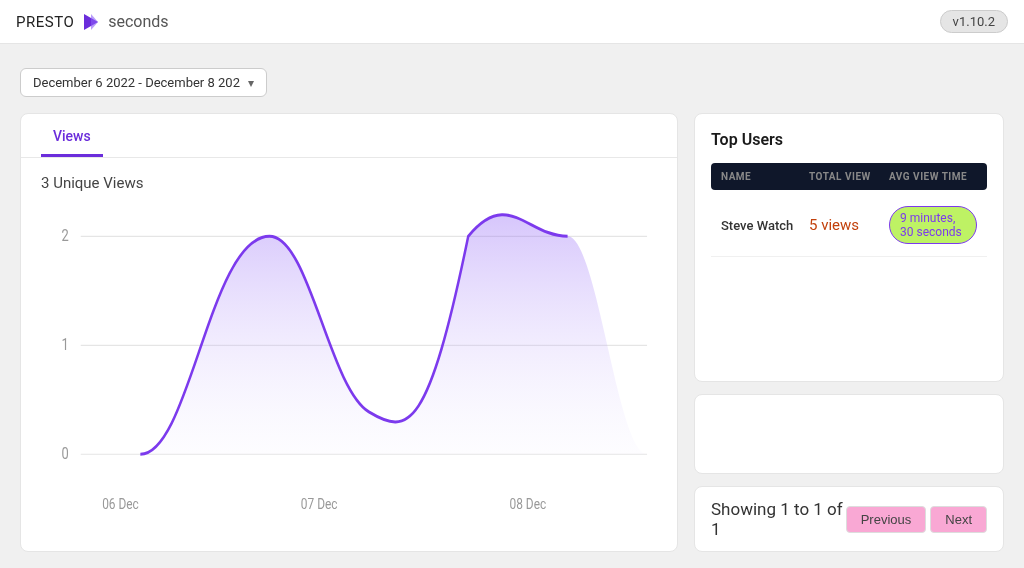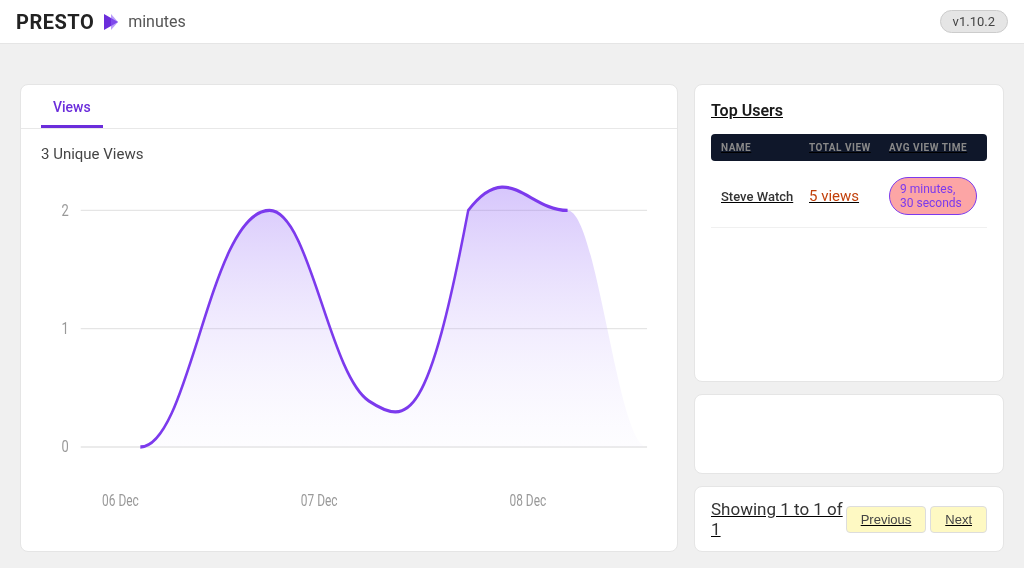--- a/index.html
+++ b/index.html
@@ -19,22 +19,22 @@
       align-items: center;
       padding: 0 16px;
       border-bottom: 1px solid #e5e5e5;
     }
     .logo-container {
       display: flex;
       align-items: center;
       gap: 6px;
     }
     .logo-text-presto {
-      font-weight: 700;
-      font-size: 20px;
+      font-weight: 400;
+      font-size: 15px;
       color: #222;
       letter-spacing: 0.5px;
     }
     .logo-icon {
       width: 22px;
       height: 22px;
     }
     .logo-text-player {
       font-size: 16px;
       color: #555;
@@ -151,21 +151,20 @@
       width: 100%;
       height: 100%;
     }
 
     
     .right-panel {
       width: 310px;
       display: flex;
       flex-direction: column;
       gap: 0;
-      text-decoration: underline;
     }
 
     .top-users-card {
       background: #fff;
       border-radius: 8px;
       border: 1px solid #e5e5e5;
       padding: 16px;
       flex: 1;
       margin-bottom: 12px;
     }
@@ -200,21 +199,21 @@
     .user-name {
       font-size: 13px;
       color: #333;
       font-weight: 500;
     }
     .total-view {
       font-size: 15px;
       color: #c2410c;
     }
     .avg-view-badge {
-      background: #fca5a5;
+      background: #bef264;
       border: 1.5px solid #7c3aed;
       border-radius: 20px;
       padding: 4px 10px;
       font-size: 12px;
       color: #7c3aed;
       display: inline-block;
     }
 
     .empty-card {
       background: #fff;
@@ -235,48 +234,52 @@
     }
     .showing-text {
       font-size: 17px;
       color: #333;
     }
     .pagination-buttons {
       display: flex;
       gap: 4px;
     }
     .page-btn {
-      background: #fef9c3;
+      background: #f9a8d4;
       border: 1px solid #ddd;
       border-radius: 4px;
       padding: 5px 14px;
       font-size: 13px;
       color: #444;
       cursor: pointer;
     }
   </style>
 </head>
 <body>
 
 <div class="header">
   <div class="logo-container">
     <span class="logo-text-presto">PRESTO</span>
 
     <svg class="logo-icon" viewBox="0 0 22 22" fill="none">
       <polygon points="4,3 18,11 4,19" fill="#6b2ddb"></polygon>
       <polygon points="11,3 18,11 11,19" fill="#8b5cf6" opacity="0.6"></polygon>
     </svg>
-    <span class="logo-text-player">minutes</span>
+    <span class="logo-text-player">seconds</span>
   </div>
   <div class="version-badge">v1.10.2</div>
 </div>
 
 <div class="main">
 
   <div class="top-bar">
+    <div class="date-picker">
+      <span>December 6 2022 - December 8 202</span>
+      <span class="date-picker-chevron">▾</span>
+    </div>
   </div>
 
   <div class="content-layout">
 
     <div class="left-panel">
       <div class="tabs">
         <div class="tab active">
           <span>Views</span>
         </div>
       </div>

